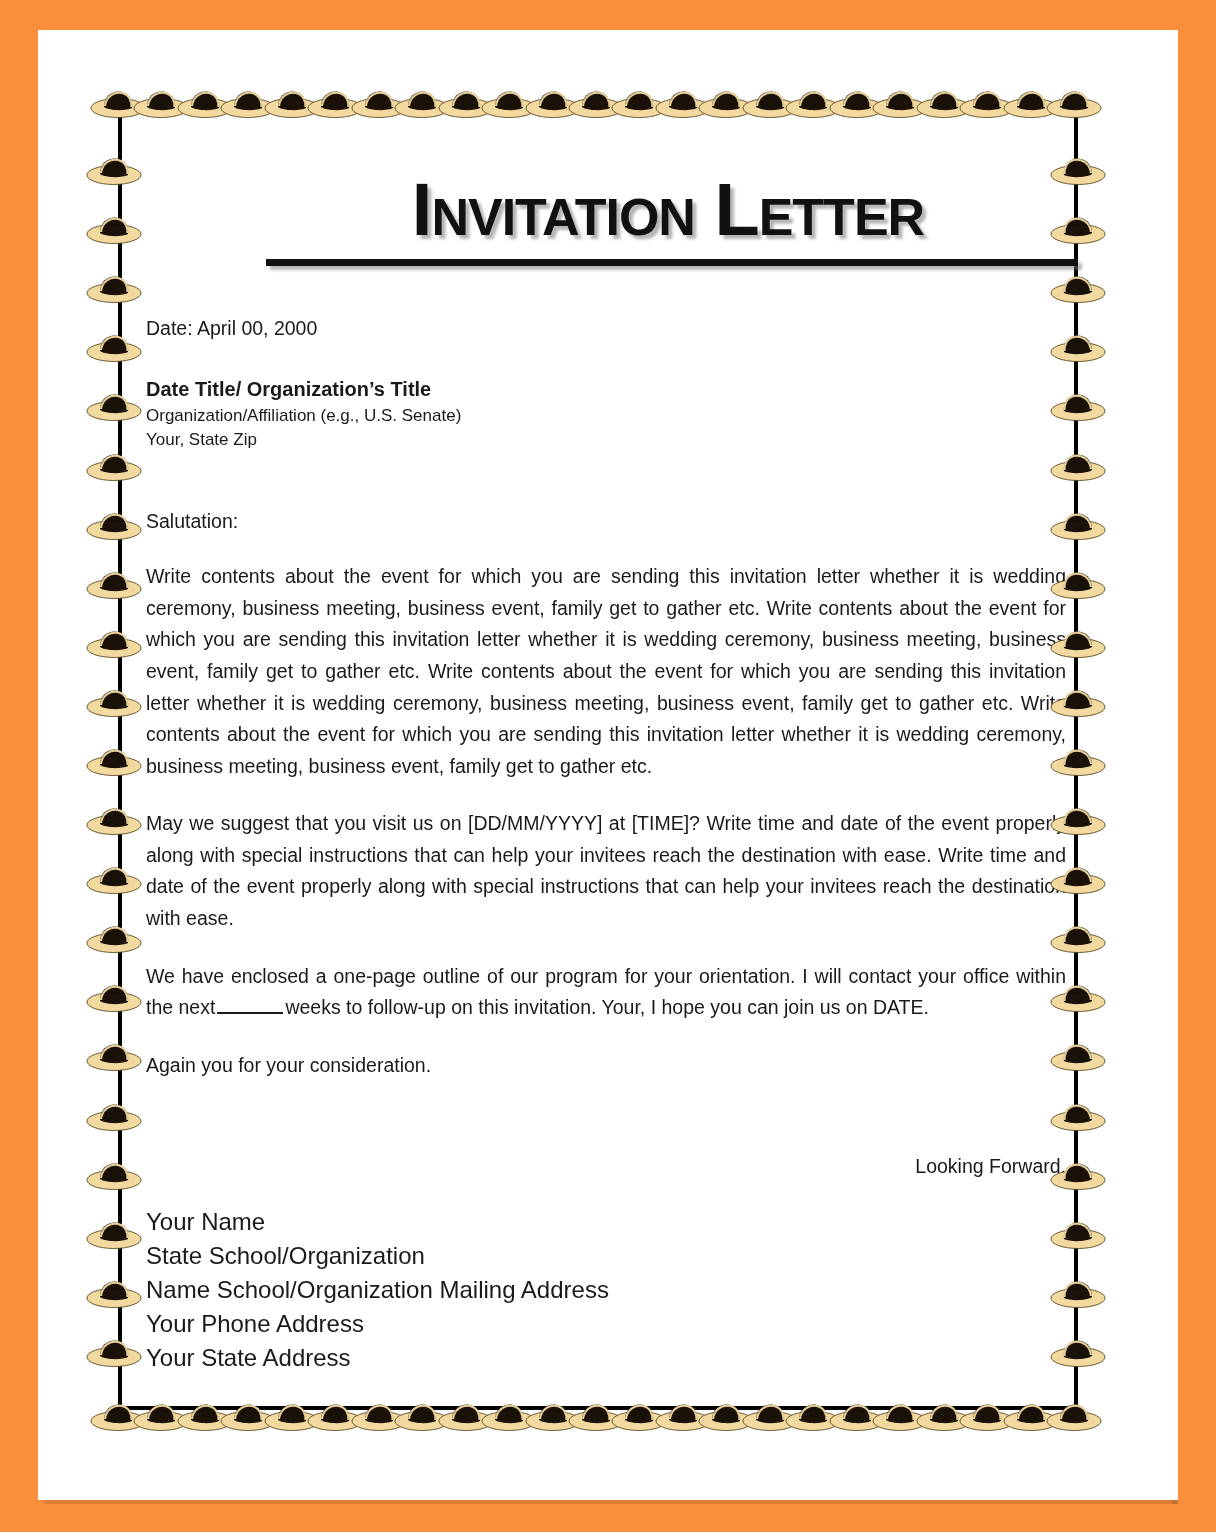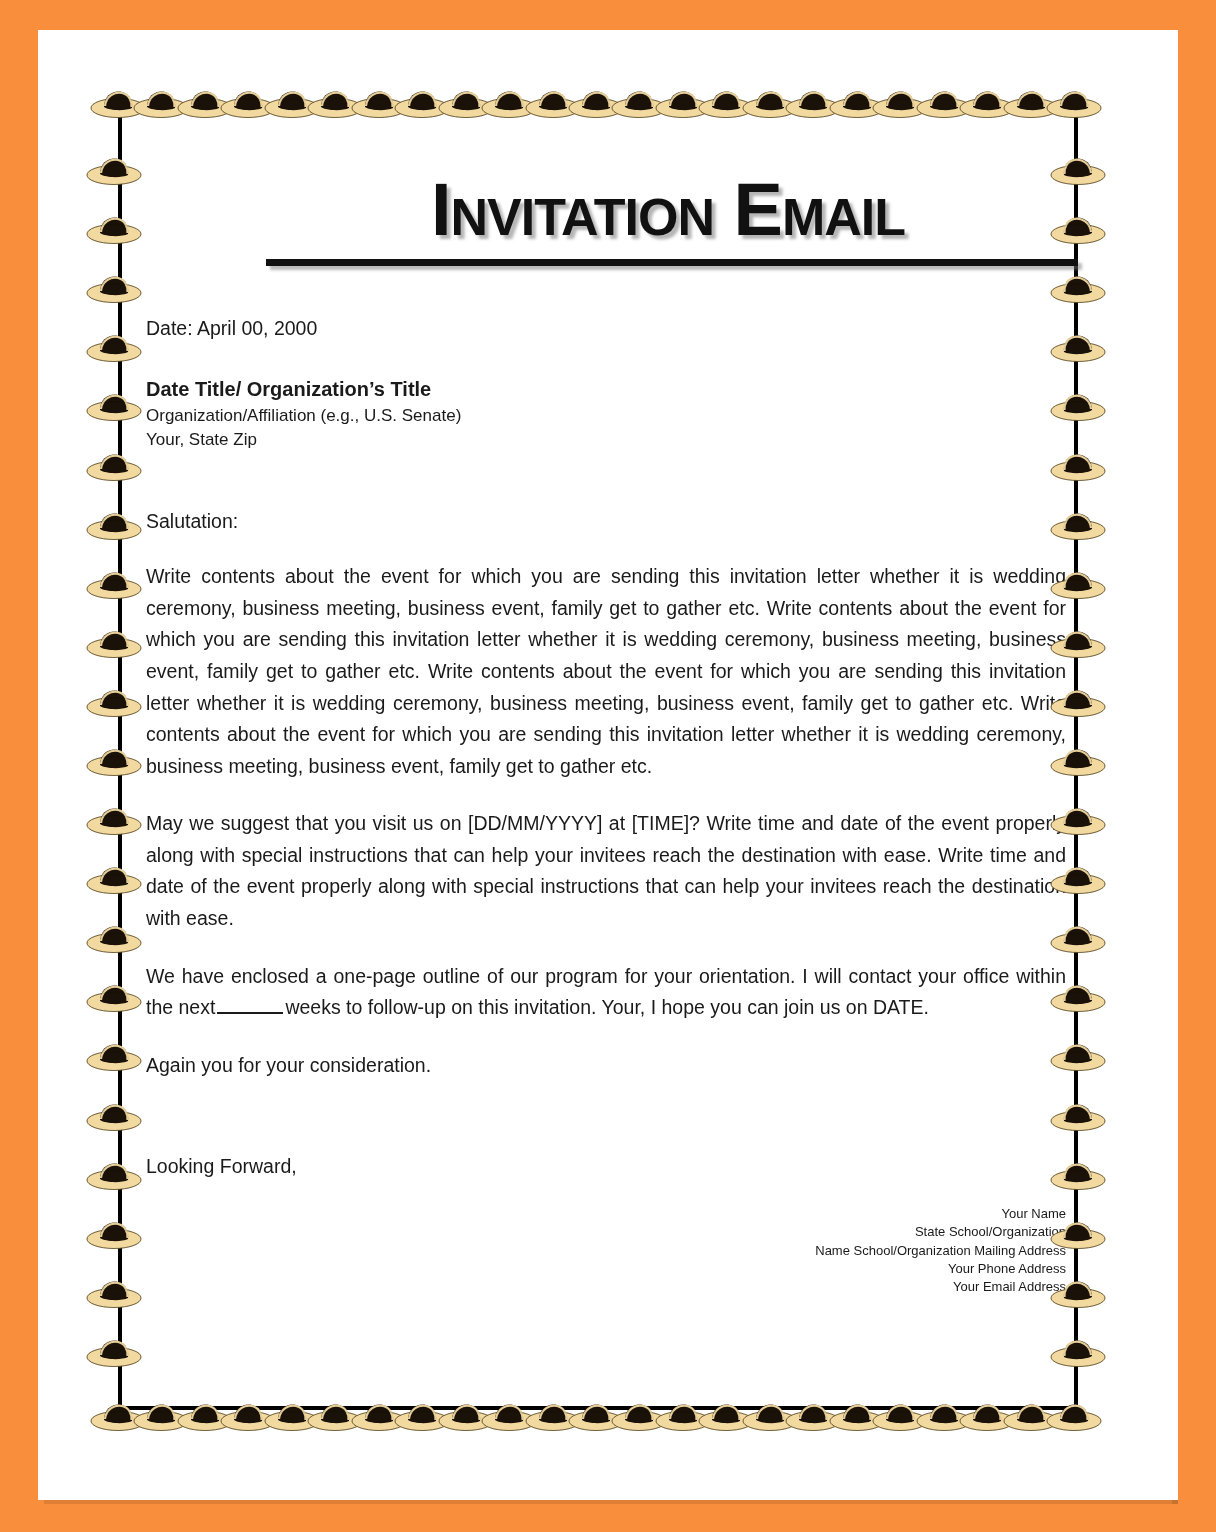--- a/index.html
+++ b/index.html
@@ -167,30 +167,30 @@
     display: inline-block;
     min-width: 66px;
     border-bottom: 2px solid #1a1a1a;
     margin: 0 2px;
   }
 
   .closing {
     font-size: 19.5px;
     line-height: 1.4;
     margin: 72px 0 0 0;
+    text-align: right;
   }
 
   .sig-block {
     margin: 24px 0 0 0;
   }
   .sig-line {
-    font-size: 13px;
+    font-size: 24px;
     line-height: 1.42;
     margin: 0;
-    text-align: right;
   }
 </style>
 </head>
 <body>
 
 <div class="canvas">
 
   <div class="orange-frame" style="background: rgb(249, 142, 60);"></div>
 
   <div class="page-shadow"></div>
@@ -198,21 +198,21 @@
 
   <div class="page-white" style="background: rgb(255, 255, 255);"></div>
 
   <div class="letter">
 
     <div class="rule rule-top" style="background: rgb(0, 0, 0);"></div>
     <div class="rule rule-bottom" style="background: rgb(0, 0, 0);"></div>
     <div class="rule rule-left" style="background: rgb(0, 0, 0);"></div>
     <div class="rule rule-right" style="background: rgb(0, 0, 0);"></div>
 
-    <div class="doc-title">Invitation Email</div>
+    <div class="doc-title">Invitation Letter</div>
     <div class="title-underline"></div>
 
     <div class="body-block">
 
       <p class="line-date">Date: April 00, 2000</p>
 
       <p class="addr-title">Date Title/ Organization’s Title</p>
       <p class="addr-line">Organization/Affiliation (e.g., U.S. Senate)</p>
       <p class="addr-line">Your, State Zip</p>
 
@@ -225,21 +225,21 @@
 
       <p class="para">Again you for your consideration.</p>
 
       <p class="closing">Looking Forward,</p>
 
       <div class="sig-block">
         <p class="sig-line">Your Name</p>
         <p class="sig-line">State School/Organization</p>
         <p class="sig-line">Name School/Organization Mailing Address</p>
         <p class="sig-line">Your Phone Address</p>
-        <p class="sig-line">Your Email Address</p>
+        <p class="sig-line">Your State Address</p>
       </div>
 
     </div>
   </div>
 
   <div class="hat-layer" id="hat-layer">
       <div class="hat" style="left: 90px; top: 85px;">
         <svg viewBox="0 0 56 34" xmlns="http://www.w3.org/2000/svg">
           <g>
             <ellipse cx="28" cy="23" rx="27" ry="9.5" fill="#F2D9A0" stroke="#6b5526" stroke-width="0.8"></ellipse>

